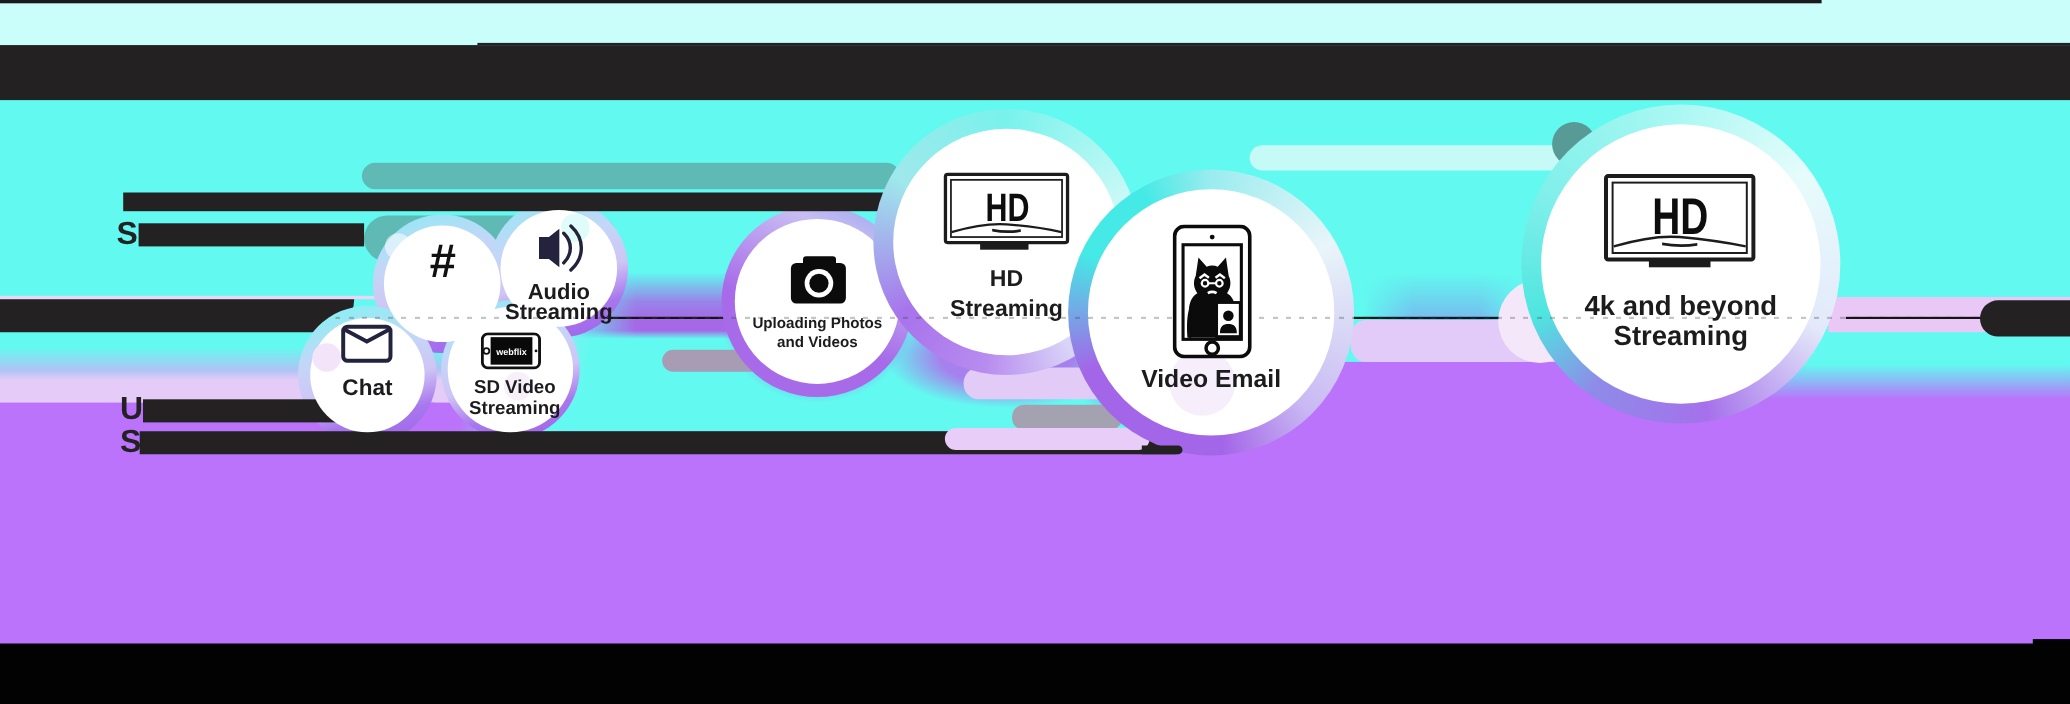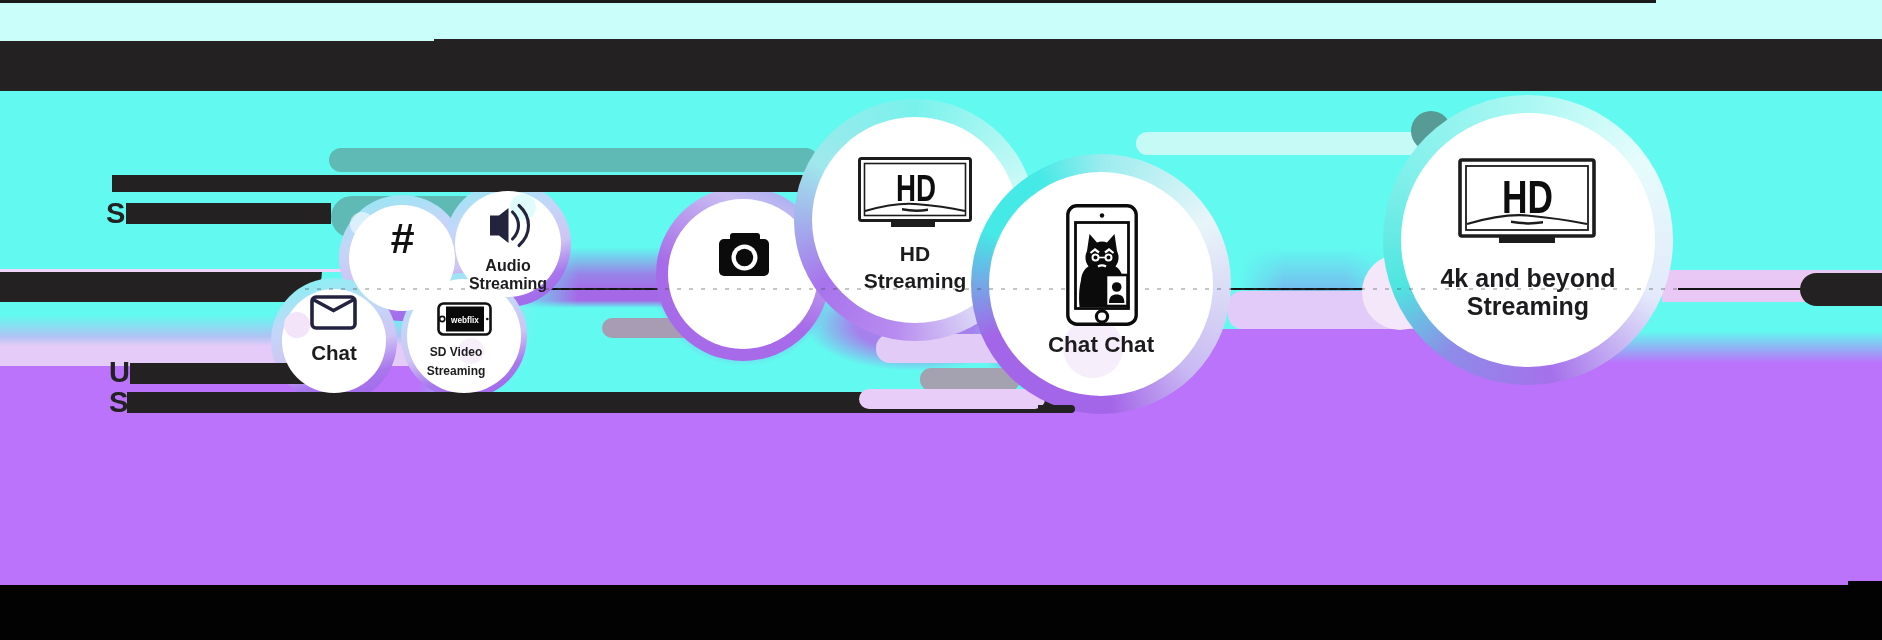--- a/index.html
+++ b/index.html
@@ -159,24 +159,25 @@
       <path d="M32 62.5 Q36 60.2 40 62.5" stroke-width="2.4"></path>
     </g>
     <g>
       <rect x="40" y="71" width="21.5" height="31" fill="#fff" stroke="#0b0b0b" stroke-width="2.6"></rect>
       <circle cx="50.7" cy="83" r="4.8" fill="#0b0b0b"></circle>
       <path d="M43 99 C43 92.5 46 90.5 50.7 90.5 C55.4 90.5 58.4 92.5 58.4 99 Z" fill="#0b0b0b"></path>
     </g>
   </svg>
 
   <div class="lbl" style="left:254px;top:342.3px;width:160px;font-size:20.5px;line-height:21px;">Chat</div>
-  <div class="lbl" style="left:428px;top:256.5px;width:160px;font-size:16px;line-height:18.7px;">Audio<br>Streaming</div>
-  <div class="lbl" style="left:376px;top:343px;width:160px;font-size:12px;line-height:18.7px;">SD Video<br>Streaming</div>
+  <div class="lbl" style="left:428px;top:256.5px;width:160px;font-size:20px;line-height:18.7px;">Audio<br>Streaming</div>
+  <div class="lbl" style="left:388px;top:343px;width:160px;font-size:17px;line-height:18.7px;">SD Video<br>Streaming</div>
+  <div class="lbl" style="left:653px;top:284.5px;width:180px;font-size:13.8px;line-height:17px;">Uploading Photos<br>and Videos</div>
   <div class="lbl" style="left:835px;top:241px;width:160px;font-size:21px;line-height:26.8px;">HD<br>Streaming</div>
-  <div class="lbl" style="left:1021px;top:333px;width:160px;font-size:22.5px;line-height:23px;">Chat Chat</div>
+  <div class="lbl" style="left:1021px;top:333px;width:160px;font-size:22.5px;line-height:23px;">Video Email</div>
   <div class="lbl" style="left:1428px;top:264px;width:200px;font-size:25px;line-height:28.3px;">4k and beyond<br>Streaming</div>
 
   <div class="abs" style="left:0;top:0;width:1656px;height:2.5px;background:#1a1a1a;"></div>
   <div class="abs" style="left:434px;top:39px;width:1448px;height:2px;background:#232122;"></div>
   <div class="abs" style="left:0;top:41px;width:1882px;height:50px;background:#232122;"></div>
   <div class="abs" style="left:0;top:585px;width:1882px;height:55px;background:#020202;"></div>
   <div class="abs" style="left:1848px;top:581px;width:34px;height:10px;background:#020202;"></div>
 
 </div>
 

